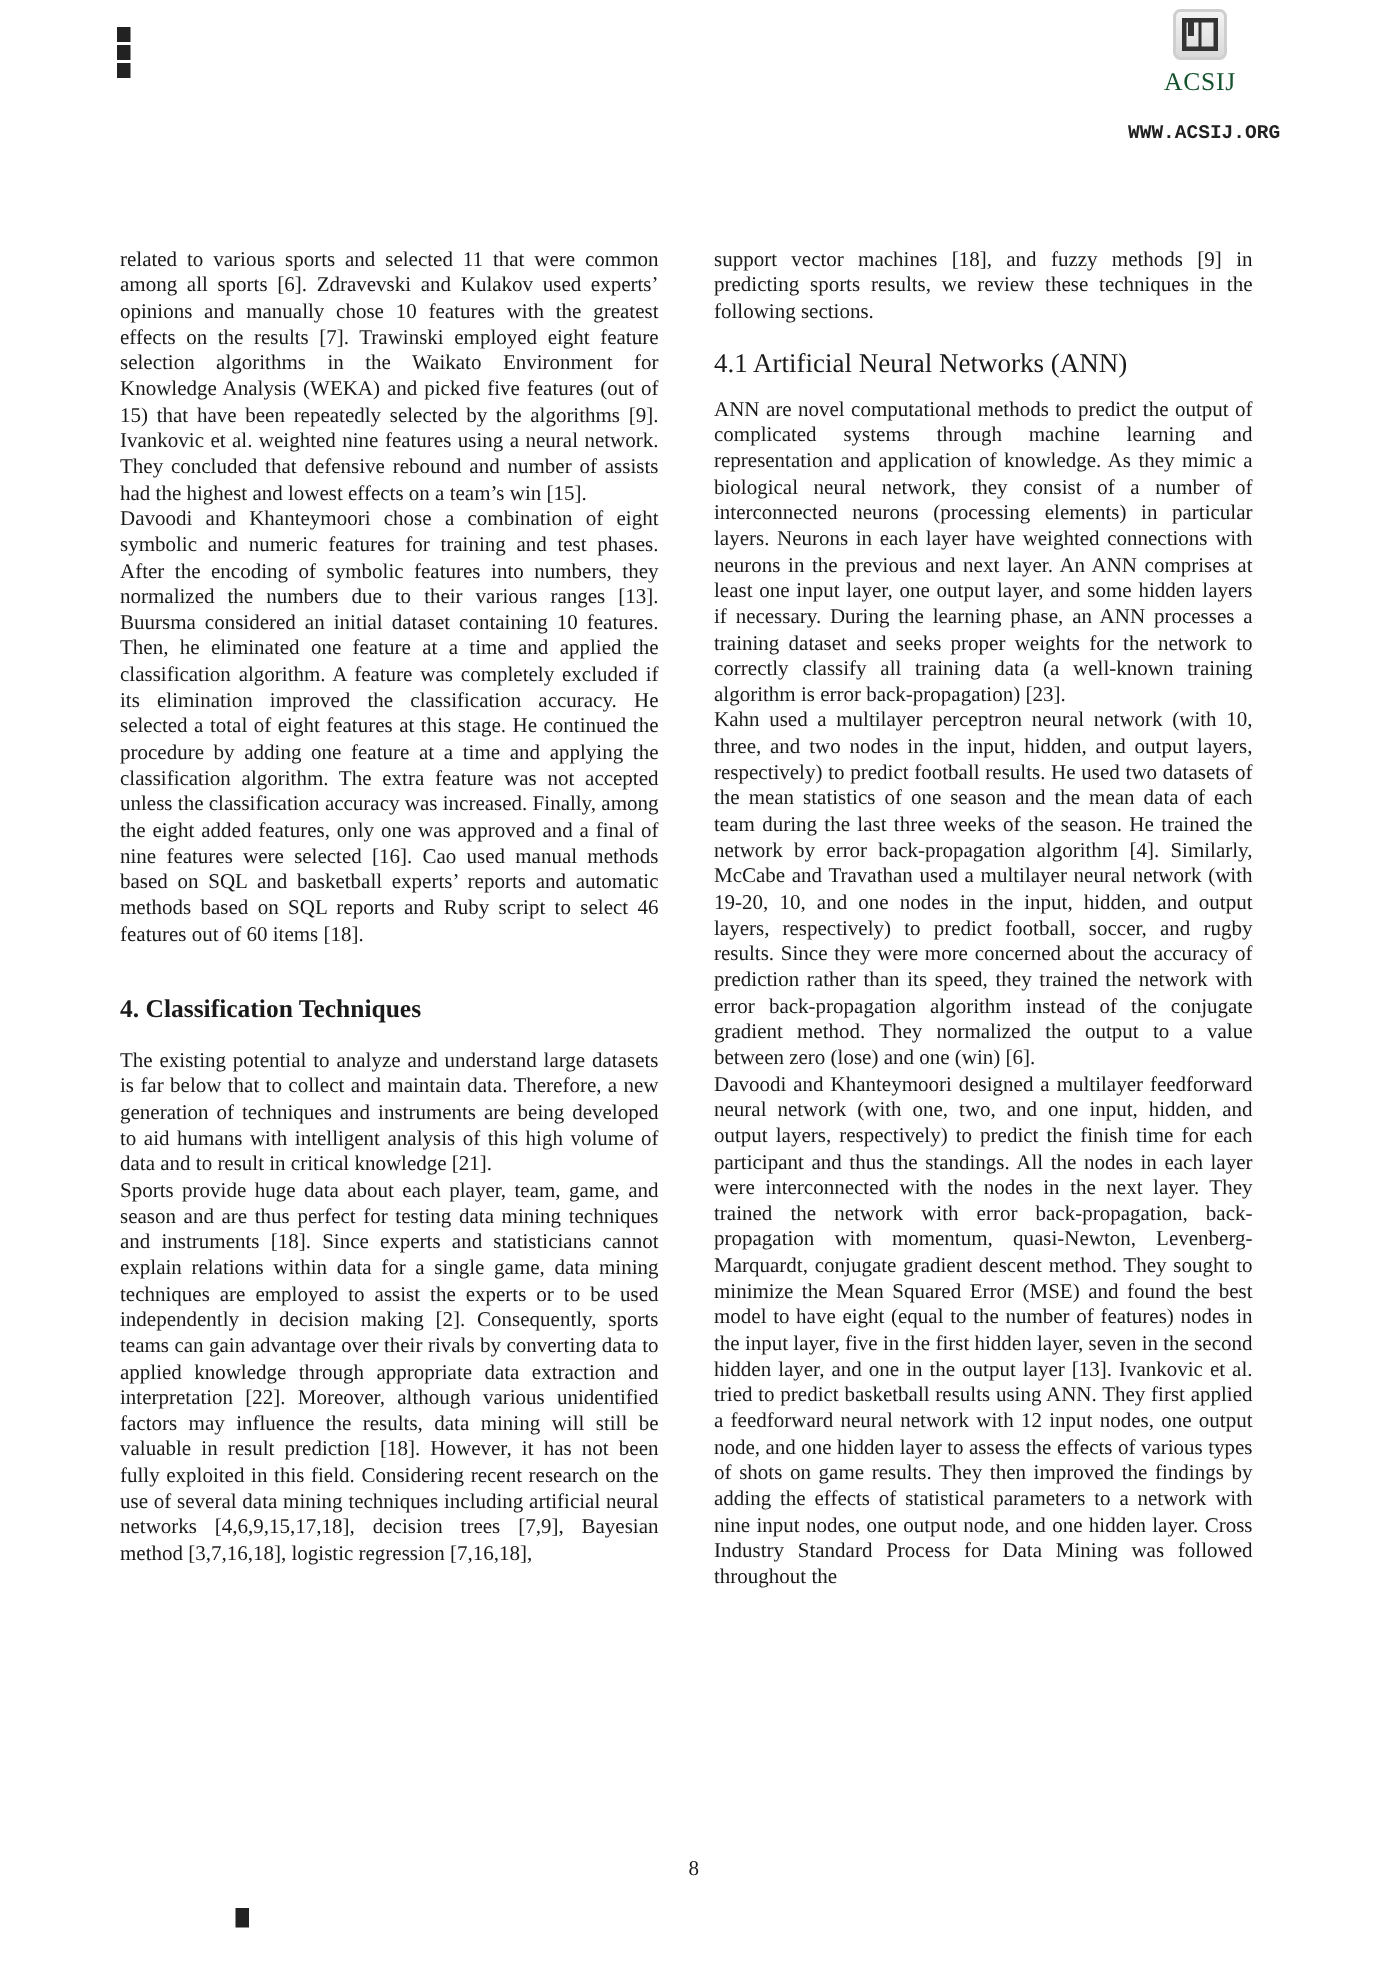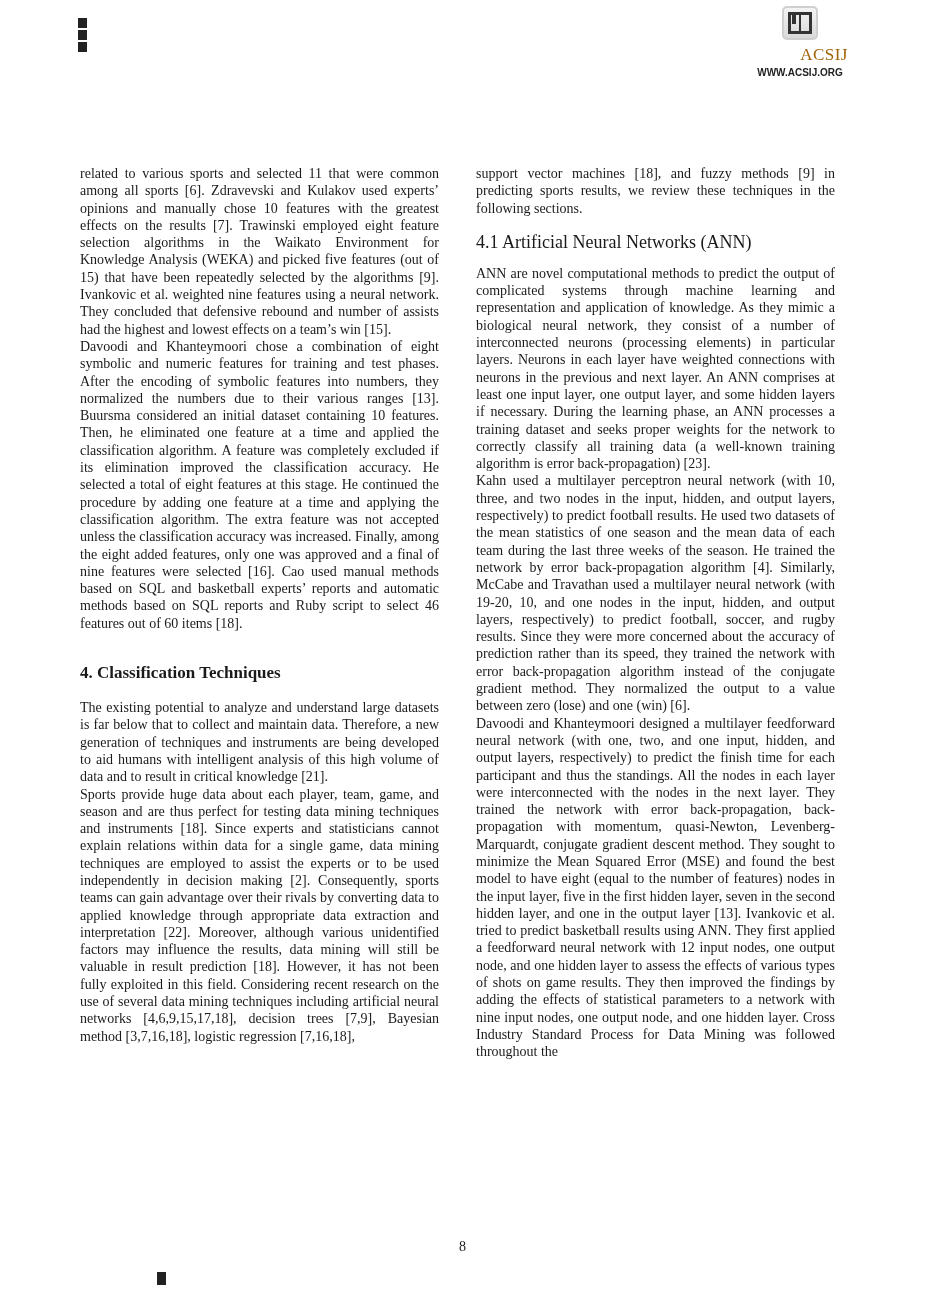--- a/index.html
+++ b/index.html
@@ -7,22 +7,22 @@
          font-family: "Liberation Serif", "DejaVu Serif", serif; color: #1a1a1a; }
   .corner-mark { position: absolute; left: 78px; top: 18px; width: 11px; display: flex; flex-direction: column; gap: 2px; }
   .corner-mark span { display: block; width: 9px; height: 10px; background: #222; }
   .foot-mark { position: absolute; left: 157px; top: 1272px; width: 9px; height: 13px; background: #222; }
   .logo { position: absolute; left: 752px; top: 6px; width: 96px; text-align: center; }
   .logo-icon { width: 36px; height: 34px; margin: 0 auto; border: 2px solid #cfcfcf; border-radius: 5px;
                background: linear-gradient(#f4f4f4, #d9d9d9); position: relative; box-sizing: border-box; }
   .logo-icon .book { position: absolute; left: 4px; top: 4px; width: 24px; height: 22px; border: 3px solid #333; border-bottom-width: 3px; box-sizing: border-box; }
   .logo-icon .spine { position: absolute; left: 15px; top: 4px; width: 2px; height: 22px; background: #333; }
   .logo-icon .ribbon { position: absolute; left: 8px; top: 4px; width: 4px; height: 12px; background: #333; }
-  .logo-title { font-family: "Liberation Serif", serif; font-size: 17px; letter-spacing: 0.5px; color: #a16207; margin-top: 5px; text-align: right; }
-  .logo-url { font-family: Liberation Sans, sans-serif; font-size: 10px; font-weight: bold; color: #222; margin-top: 2px; }
+  .logo-title { font-family: "Liberation Serif", serif; font-size: 17px; letter-spacing: 0.5px; color: #14532d; margin-top: 5px; }
+  .logo-url { font-family: Liberation Mono, monospace; font-size: 13px; font-weight: bold; color: #222; margin-top: 16px; }
   .col { position: absolute; top: 165px; width: 359px; font-size: 14px; line-height: 17.3px; text-align: justify; }
   .col.left { left: 80px; }
   .col.right { left: 476px; }
   .col p { margin: 0; }
   h2.section { font-size: 17px; font-weight: bold; margin: 31px 0 16px 0; line-height: 20px; text-align: left; }
   h3.subsection { font-size: 18px; font-weight: normal; margin: 15px 0 13px 0; line-height: 20px; text-align: left; }
   .page-number { position: absolute; left: 0; width: 925px; top: 1239px; text-align: center; font-size: 14px; }
 </style>
 </head>
 <body>

